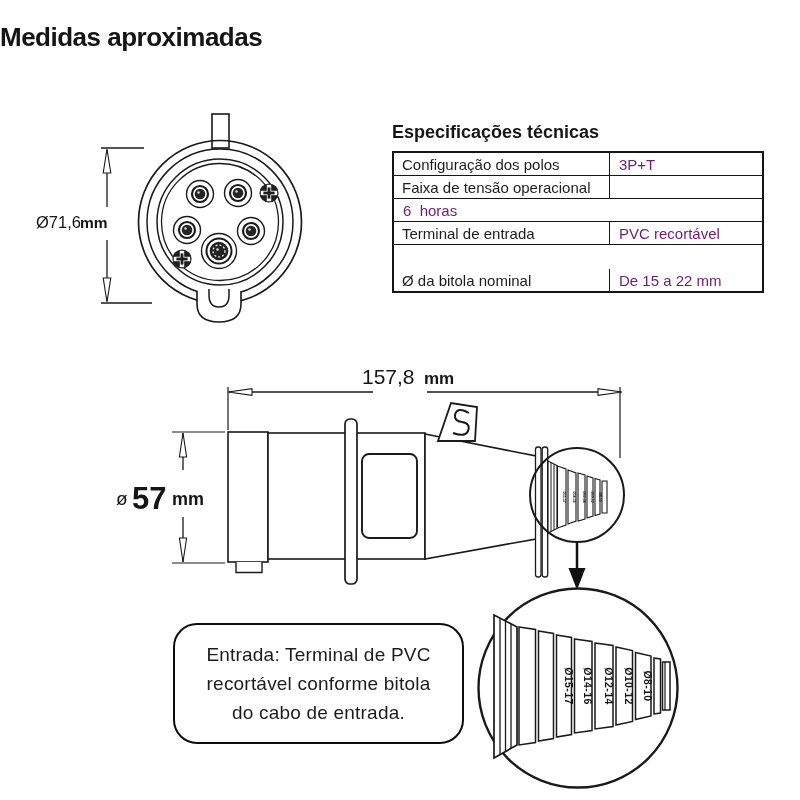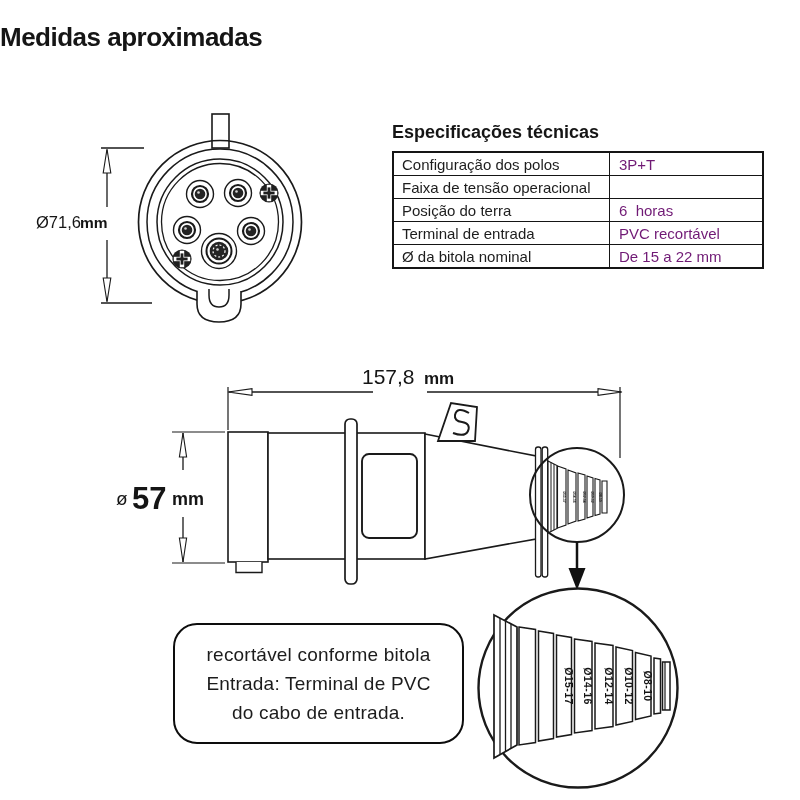--- a/index.html
+++ b/index.html
@@ -6,21 +6,21 @@
   body{width:800px;height:800px;position:relative;background:#fff;
        font-family:"Liberation Sans",sans-serif;color:#111;overflow:hidden;}
   #art{position:absolute;left:0;top:0;width:800px;height:800px;}
   .page-title{position:absolute;left:0;top:22px;width:790px;text-align:left;
       font-size:26px;font-weight:bold;letter-spacing:-0.5px;color:#151515;}
   .table-title{position:absolute;left:392px;top:122px;width:370px;text-align:left;
       font-size:18px;font-weight:bold;color:#151515;}
   .spec-table{position:absolute;left:392px;top:151px;width:368px;
       border:2px solid #151515;background:#fff;}
   .trow{display:flex;height:22px;align-items:center;border-bottom:1.5px solid #151515;}
-  .trow:last-child{border-bottom:none;}
+  .trow:last-child{border-bottom:none;margin-top:24px;}
   .tlabel{width:207px;align-self:stretch;display:flex;align-items:center;
       border-right:1.5px solid #151515;padding-left:8px;font-size:15px;color:#1d1d1d;}
   .tvalue{flex:1;padding-left:9px;font-size:15px;color:#701a75;white-space:pre;}
   .tvalue.bold-lg{font-weight:bold;font-size:16.5px;letter-spacing:0.5px;color:#0c0c0c;}
   .note-box{position:absolute;left:173px;top:623px;width:287px;height:117px;
       border:2.5px solid #0d0d0d;border-radius:24px;background:#fff;
       display:flex;flex-direction:column;justify-content:center;text-align:center;}
   .note-line{font-size:19px;line-height:29px;color:#1c1c1c;letter-spacing:0.2px;}
   svg text{font-family:"Liberation Sans",sans-serif;fill:#151515;}
 </style>
@@ -179,30 +179,29 @@
 
 <div class="spec-table">
   <div class="trow">
     <div class="tlabel">Configuração dos polos</div>
     <div class="tvalue">3P+T</div>
   </div>
   <div class="trow">
     <div class="tlabel">Faixa de tensão operacional</div>
   </div>
   <div class="trow">
-    <div class="tlabel">Posição do terra</div>
     <div class="tvalue">6  horas</div>
   </div>
   <div class="trow">
     <div class="tlabel">Terminal de entrada</div>
     <div class="tvalue">PVC recortável</div>
   </div>
   <div class="trow">
     <div class="tlabel">Ø da bitola nominal</div>
     <div class="tvalue">De 15 a 22 mm</div>
   </div>
 </div>
 
 <div class="note-box">
+  <div class="note-line">Entrada: Terminal de PVC</div>
   <div class="note-line">recortável conforme bitola</div>
-  <div class="note-line">Entrada: Terminal de PVC</div>
   <div class="note-line">do cabo de entrada.</div>
 </div>
 
 </body></html>

